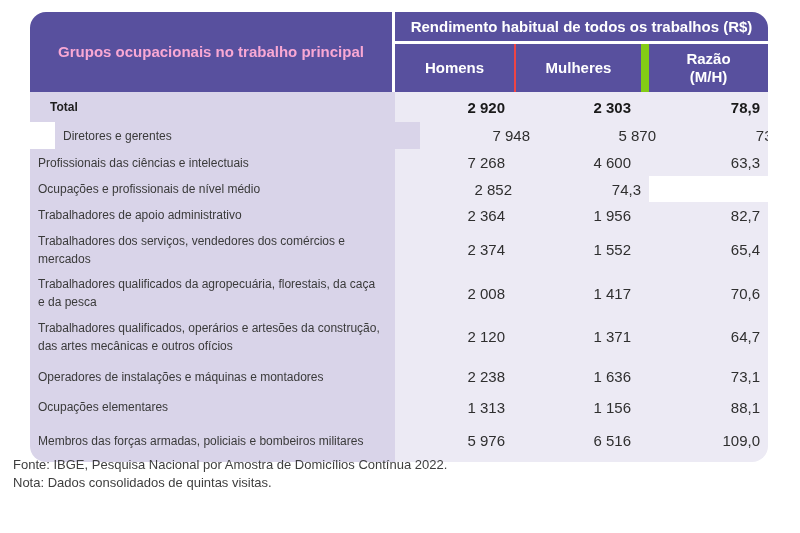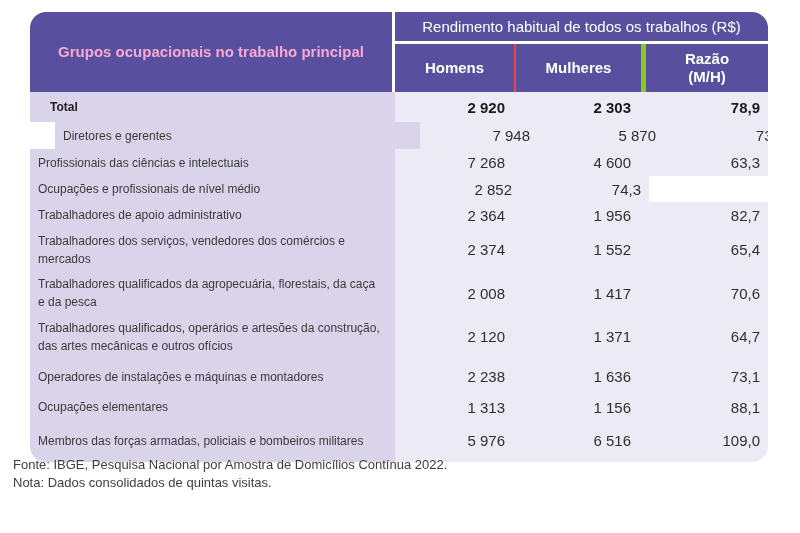--- a/index.html
+++ b/index.html
@@ -10,29 +10,29 @@
   .card { position: absolute; left: 30px; top: 12px; width: 738px; height: 450px;
     border-radius: 16px; overflow: hidden; display: flex; flex-direction: column; }
 
   
   .header-row { display: flex; height: 80px; flex: 0 0 80px; }
   .corner-cell { width: 365px; flex: 0 0 365px; background: #58509E; color: #f9a8d4;
     font-weight: bold; font-size: 15px; display: flex; align-items: center; justify-content: center;
     text-align: center; padding: 0 24px; border-right: 3px solid #ffffff; line-height: 1.25; }
   .right-header { flex: 1; display: flex; flex-direction: column; }
   .group-header { height: 32px; flex: 0 0 32px; background: #58509E; color: #ffffff;
-    font-weight: normal; font-size: 15px; display: flex; align-items: center; justify-content: center;
+    font-weight: bold; font-size: 15px; display: flex; align-items: center; justify-content: center;
     border-bottom: 3px solid #ffffff; }
   .sub-headers { flex: 1; display: flex; }
   .sub-h { background: #58509E; color: #ffffff; font-weight: bold; font-size: 15px;
     display: flex; align-items: center; justify-content: center; text-align: center;
     white-space: pre-line; line-height: 1.2; }
   .sub-h.c-homens { width: 119px; flex: 0 0 119px; }
   .sub-h.c-mulheres { width: 127px; flex: 0 0 127px; border-left: 2px solid #ef4444; }
-  .sub-h.c-razao { width: 127px; flex: 0 0 127px; border-left: 5px solid #84cc16; }
+  .sub-h.c-razao { width: 127px; flex: 0 0 127px; border-left: 8px solid #84cc16; }
 
   
   .tbody { flex: 1; display: flex; flex-direction: column; }
   .row { display: flex; }
   .row:nth-child(1)  { height: 30px; }
   .row:nth-child(2)  { height: 27px; margin-left: 25px; }
   .row:nth-child(3)  { height: 27px; }
   .row:nth-child(4)  { height: 26px; }
   .row:nth-child(5)  { height: 26px; }
   .row:nth-child(6)  { height: 43px; }

